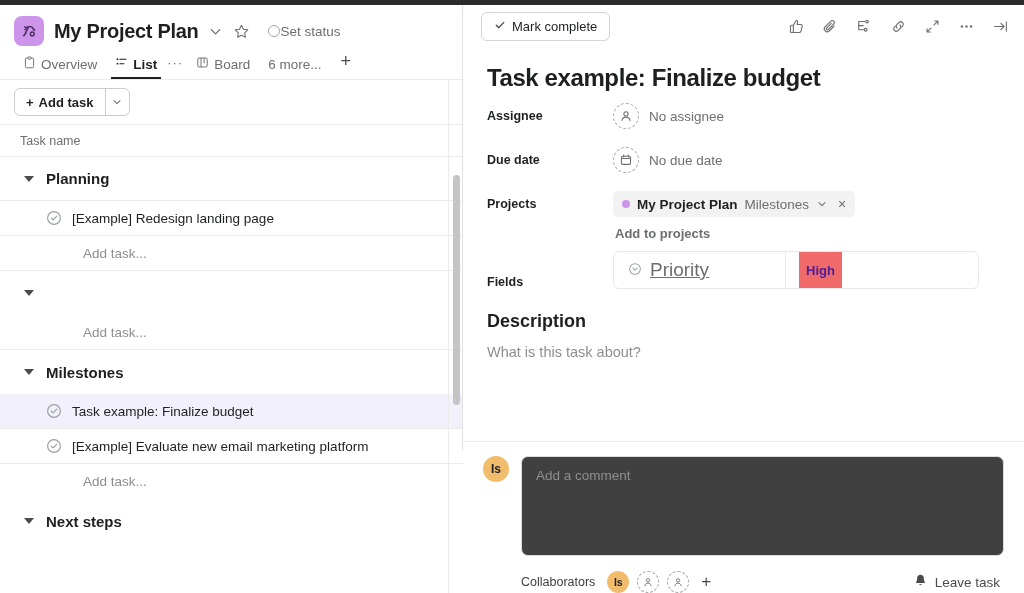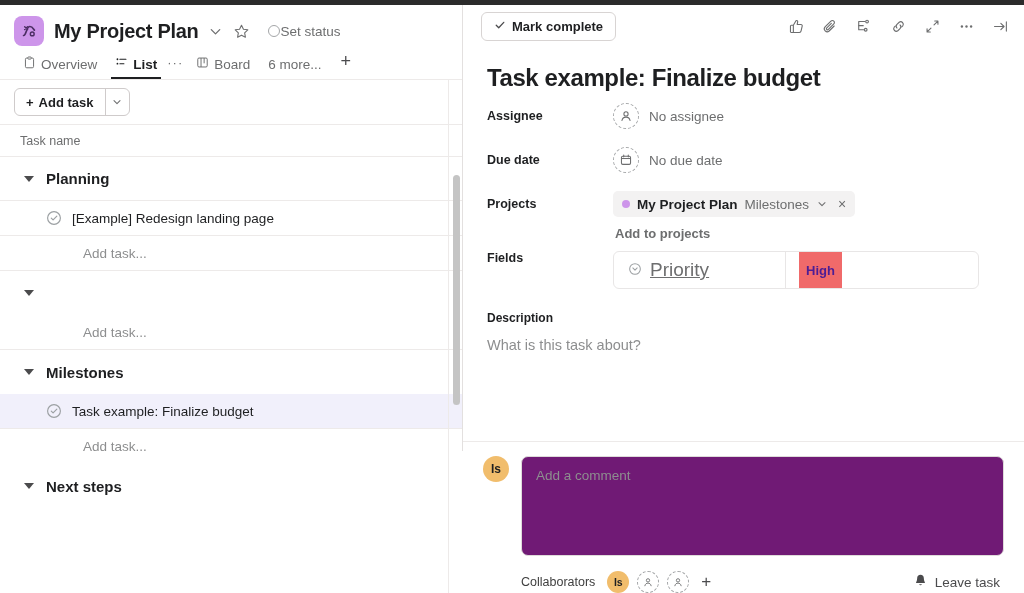--- a/index.html
+++ b/index.html
@@ -167,21 +167,20 @@
     background: #ffffff;
     position: relative;
     display: flex; flex-direction: column;
     flex: none;
   }
   .right-toolbar {
     height: 52px; flex: none;
     display: flex; align-items: center;
     padding: 0 14px 0 18px;
     gap: 10px;
-    font-weight: bold;
   }
   .mark-complete {
     display: flex; align-items: center; gap: 6px;
     height: 29px; padding: 0 12px;
     border: 1px solid #d8d4d3; border-radius: 6px;
     background: #fff;
     font-size: 13px; color: #1e1f21;
     cursor: pointer; white-space: nowrap;
   }
   .tb-spacer { flex: 1; }
@@ -236,21 +235,21 @@
   .chip-sec { font-size: 13.5px; color: #6d6e6f; }
   .chip-chev { color: #6d6e6f; display: flex; }
   .chip-x { color: #6d6e6f; font-size: 14px; margin-left: 3px; cursor: pointer; }
 
   .add-projects {
     font-size: 13px; font-weight: bold; color: #6d6e6f;
     margin: 2px 0 10px 130px;
     cursor: pointer;
   }
 
-  .fields-row { display: flex; align-items: flex-start; margin-top: 2px; }
+  .fields-row { display: flex; align-items: flex-end; margin-top: 2px; }
   .fields-box {
     display: flex; align-items: stretch;
     border: 1px solid #e8e6e6; border-radius: 6px;
     width: 366px; height: 38px;
     overflow: hidden; background: #fff;
   }
   .field-key {
     flex: none; width: 172px;
     display: flex; align-items: center; gap: 8px;
     padding-left: 14px;
@@ -263,21 +262,21 @@
     flex: 1; display: flex; align-items: center;
     padding-left: 13px; cursor: pointer;
   }
   .badge-high {
     background: #f06a6a; color: #4c1d95;
     font-size: 13px; font-weight: bold;
     border-radius: 4px; padding: 18px 7px;
   }
 
   .desc-label {
-    font-size: 12px; font-weight: bold; color: #1e1f21;
+    font-size: 18px; font-weight: bold; color: #1e1f21;
     margin: 22px 0 0 2px;
   }
   .desc-placeholder {
     font-size: 14.5px; color: #8d8e8f;
     margin: 12px 0 0 2px; cursor: text;
   }
 
   .comment-area {
     flex: none;
     border-top: 1px solid #edeae9;
@@ -289,21 +288,21 @@
     background: #f1bd6c; color: #1e1f21;
     font-size: 12px; font-weight: bold;
     display: flex; align-items: center; justify-content: center;
     flex: none; cursor: pointer;
   }
   .comment-box {
     flex: 1; height: 100px;
     border: 1px solid #dedbda; border-radius: 7px;
     padding: 11px 14px;
     font-size: 13.5px; color: #8d8e8f;
-    cursor: text; background: #701a75;
+    cursor: text; background: #404040;
   }
   .collab-row {
     display: flex; align-items: center;
     margin: 15px 0 0 38px;
     gap: 8px;
   }
   .collab-label { font-size: 12.5px; color: #404040; margin-right: 4px; }
   .collab-dashed {
     width: 22px; height: 22px; border-radius: 50%;
     border: 1.2px dashed #a4a6a8;
@@ -440,20 +439,29 @@
         <span class="section-name">Milestones</span>
       </div>
       <div class="task-row selected">
         <span class="check-circle">
           <svg width="16" height="16" viewBox="0 0 18 18" fill="none">
               <circle cx="9" cy="9" r="7.2" stroke="#9ca0a3" stroke-width="1.3"></circle>
               <path d="M5.9 9.1 L8 11.2 L12.2 6.9" stroke="#9ca0a3" stroke-width="1.3" stroke-linecap="round" stroke-linejoin="round"></path>
             </svg>
         </span>
         <span>Task example: Finalize budget</span>
+      </div>
+      <div class="task-row">
+        <span class="check-circle">
+          <svg width="16" height="16" viewBox="0 0 18 18" fill="none">
+              <circle cx="9" cy="9" r="7.2" stroke="#9ca0a3" stroke-width="1.3"></circle>
+              <path d="M5.9 9.1 L8 11.2 L12.2 6.9" stroke="#9ca0a3" stroke-width="1.3" stroke-linecap="round" stroke-linejoin="round"></path>
+            </svg>
+        </span>
+        <span>[Example] Evaluate new email marketing platform</span>
       </div>
       <div class="addtask-row noborder">Add task...</div>
 
       <div class="section-row noborder">
         <span class="caret-tri"></span>
         <span class="section-name">Next steps</span>
       </div>
     </div>
 
     <div class="v-sep"></div>

